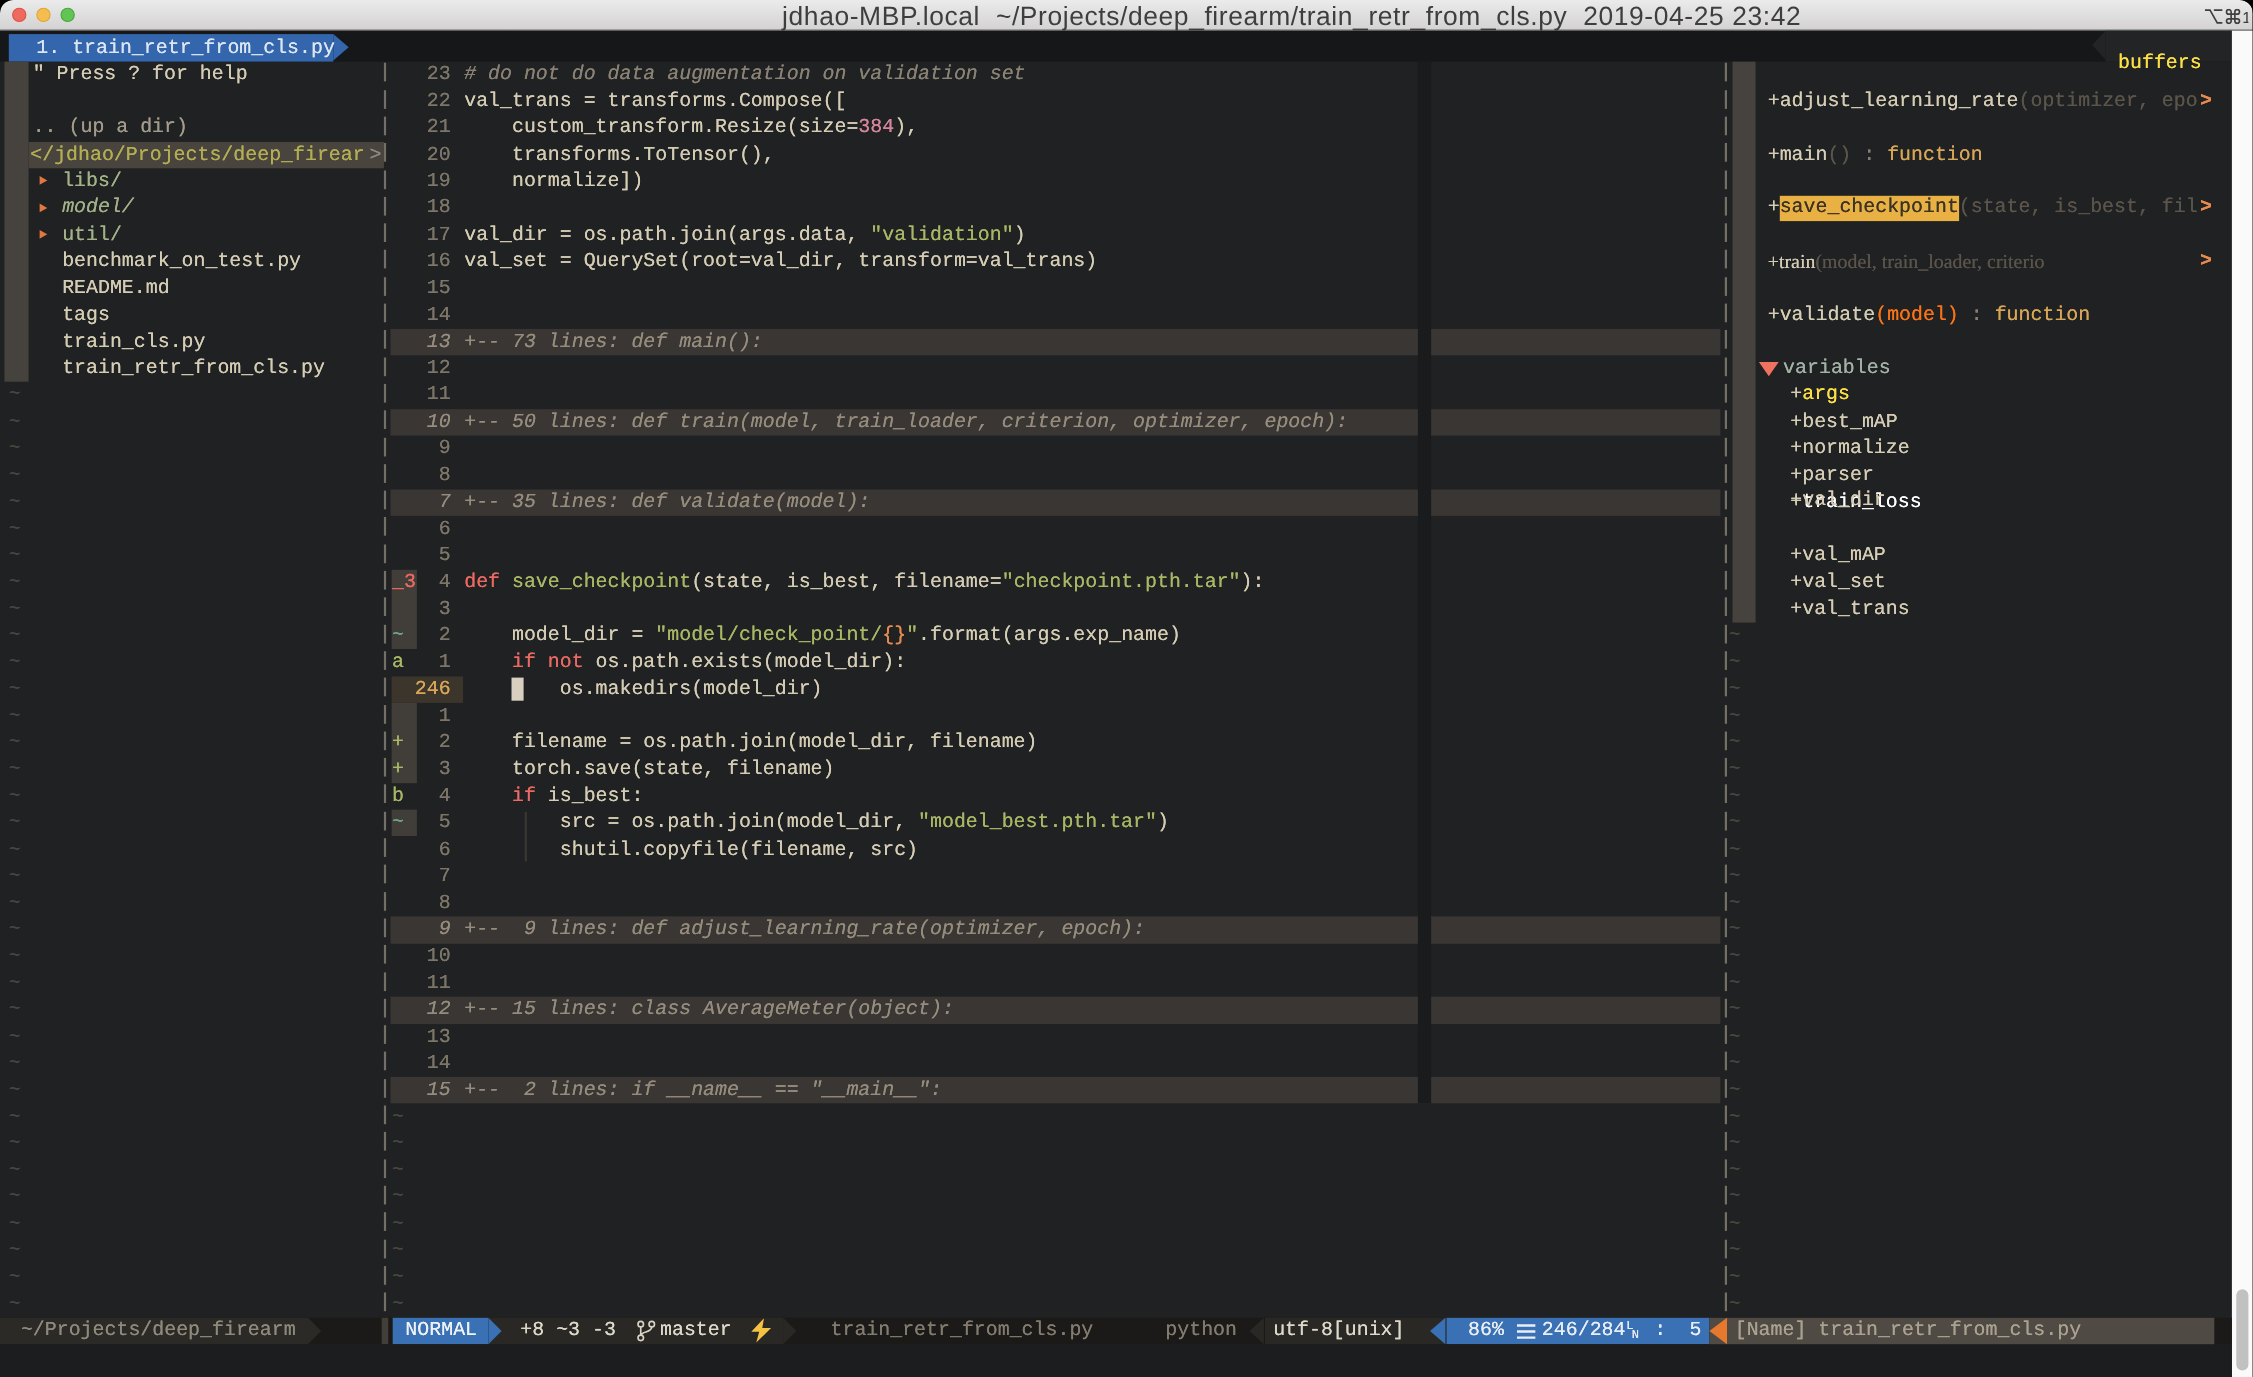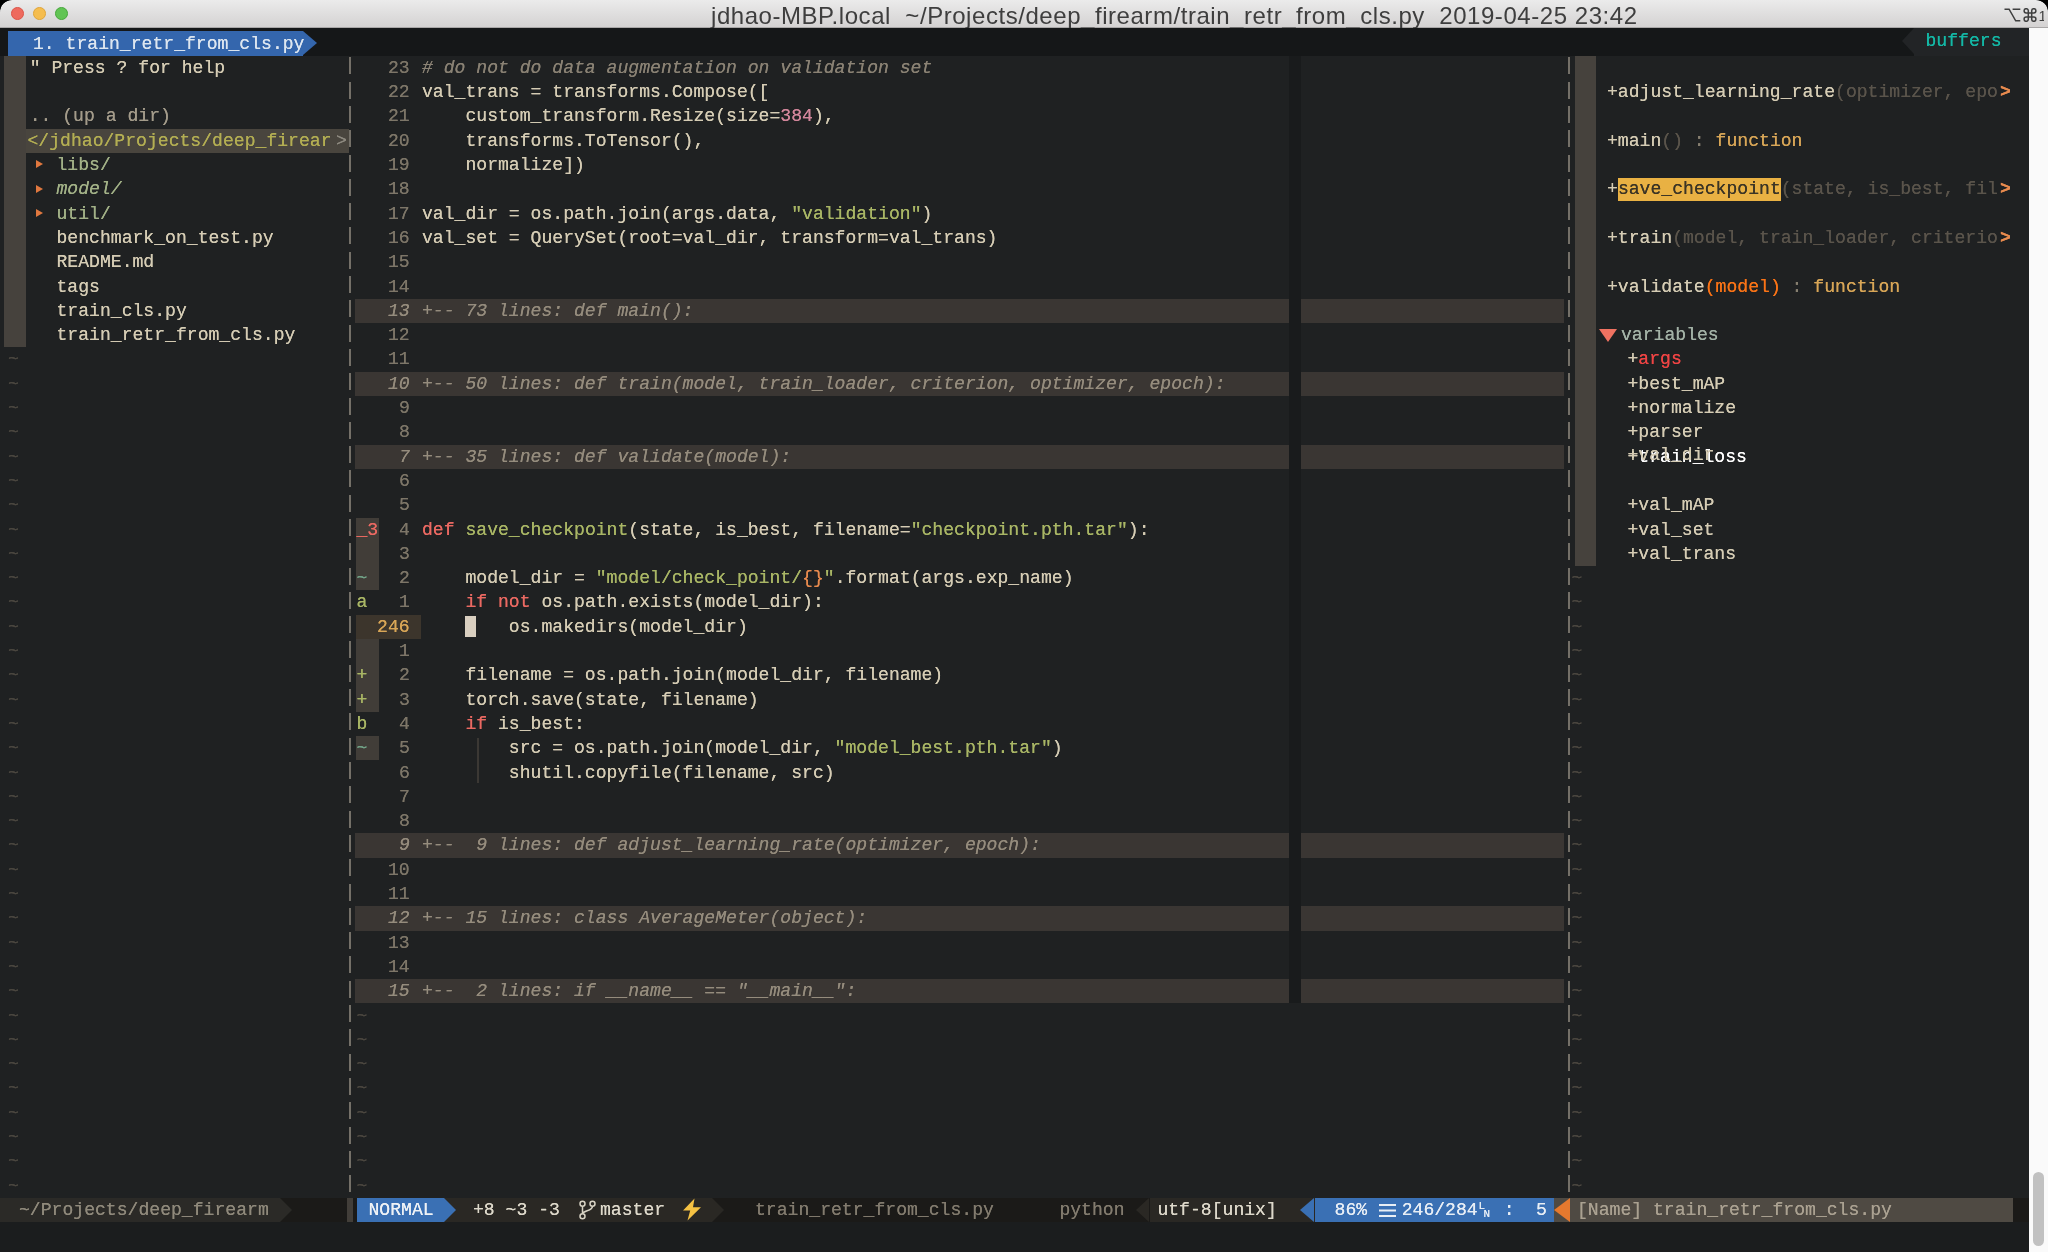--- a/index.html
+++ b/index.html
@@ -22,21 +22,21 @@
 <path d="M22.2 4.9 a2.1 2.1 0 1 1 2.1 -2.1 v8.4 a2.1 2.1 0 1 1 -2.1 -2.1 h7.6 a2.1 2.1 0 1 1 -2.1 2.1 v-8.4 a2.1 2.1 0 1 1 2.1 2.1 z"></path>
 </g>
       <text x="34.5" y="12.5" font-family="Liberation Sans" font-size="14.5" fill="#3f3f3f">1</text>
     </svg>
 <div class="abs" style="left:0.0px;top:28.0px;width:2029.0px;height:27.8px;background:#151718;"></div>
 <div class="abs" style="left:8.0px;top:30.5px;width:295.0px;height:25.3px;background:#3466ad;"></div>
 <div class="abs" style="left:303px;top:30.5px;width:0;height:0;border-top:12.6px solid transparent;border-bottom:12.6px solid transparent;border-left:14.5px solid #3466ad"></div>
 <div class="abs mono" style="left:33px;top:31.5px;color:#dde6f0">1. train_retr_from_cls.py</div>
 <div class="abs" style="left:1914.0px;top:28.0px;width:115.0px;height:27.8px;background:#222426;"></div>
 <div class="abs" style="left:1902px;top:28px;width:0;height:0;border-top:13.9px solid transparent;border-bottom:13.9px solid transparent;border-right:12px solid #222426"></div>
-<div class="abs mono" style="left:1925.5px;top:29px;color:#14b8a6">buffers</div>
+<div class="abs mono" style="left:1925.5px;top:46px;color:#fde047">buffers</div>
 <div class="abs" style="left:2029.0px;top:28.0px;width:19.0px;height:1224.0px;background:#fafafa;"></div>
 <div class="abs" style="left:2032.5px;top:1172px;width:11px;height:74px;background:#c1c1c1;border-radius:5.5px"></div>
 <div class="abs" style="left:4.0px;top:55.8px;width:22.0px;height:291.6px;background:#46423d;"></div>
 <div class="r mono " style="left:29.7px;top:55.8px;color:#d5ccb4;">" Press ? for help</div>
 <div class="r mono " style="left:29.7px;top:104.4px;color:#a39b8a;">.. (up a dir)</div>
 <div class="abs" style="left:26.0px;top:128.7px;width:323.0px;height:24.3px;background:#49453e;"></div>
 <div class="r mono " style="left:27.5px;top:128.7px;color:#b3ae53;">&lt;/jdhao/Projects/deep_firear</div>
 <div class="r mono " style="left:336.0px;top:128.7px;color:#8d897f;">&gt;</div>
 <div class="abs" style="left:36px;top:160.3px;width:0;height:0;border-top:4.8px solid transparent;border-bottom:4.8px solid transparent;border-left:7.5px solid #e0783f"></div>
 <div class="r mono " style="left:56.5px;top:153.0px;color:#a2b187;">libs/</div>
@@ -267,28 +267,28 @@
 <div class="abs" style="left:1568.0px;top:1126.5px;width:2.0px;height:17.0px;background:#747068;"></div>
 <div class="abs" style="left:1568.0px;top:1150.8px;width:2.0px;height:17.0px;background:#747068;"></div>
 <div class="abs" style="left:1568.0px;top:1175.1px;width:2.0px;height:17.0px;background:#747068;"></div>
 <div class="abs" style="left:1575.0px;top:55.8px;width:21.0px;height:510.3px;background:#46423d;"></div>
 <div class="r mono " style="left:1607.0px;top:80.1px;"><span style="color:#d5ccb4">+</span><span style="color:#d5ccb4">adjust_learning_rate</span><span style="color:#5a544b">(optimizer, epo</span></div>
 <div class="r mono " style="left:1607.0px;top:128.7px;"><span style="color:#d5ccb4">+</span><span style="color:#d5ccb4">main</span><span style="color:#5a544b">()</span><span style="color:#867f70"> : </span><span style="color:#d8a657">function</span></div>
 <div class="abs" style="left:1617.9px;top:177.8px;width:162.9px;height:23.3px;background:#e9b143;"></div>
 <div class="r mono " style="left:1607.0px;top:177.3px;"><span style="color:#d5ccb4">+</span></div>
 <div class="r mono " style="left:1617.9px;top:177.3px;color:#3b3425;">save_checkpoint</div>
 <div class="r mono " style="left:1780.7px;top:177.3px;"><span style="color:#5a544b">(state, is_best, fil</span></div>
-<div class="r mono " style="left:1607.0px;top:225.9px;"><span style="color:#d5ccb4">+</span><span style="color:#d5ccb4">train</span><span style="color:#5a544b">(model, train_loader, criterio</span></div>
+<div class="r mono " style="left:1607.0px;top:225.9px;font-family:Liberation Serif, serif;"><span style="color:#d5ccb4">+</span><span style="color:#d5ccb4">train</span><span style="color:#5a544b">(model, train_loader, criterio</span></div>
 <div class="r mono " style="left:1607.0px;top:274.5px;"><span style="color:#d5ccb4">+</span><span style="color:#d5ccb4">validate</span><span style="color:#f97316">(model)</span><span style="color:#867f70"> : </span><span style="color:#d8a657">function</span></div>
 <div class="r mono " style="left:2000.0px;top:80.1px;color:#e78a4e;font-weight:bold;">&gt;</div>
 <div class="r mono " style="left:2000.0px;top:177.3px;color:#e78a4e;font-weight:bold;">&gt;</div>
 <div class="r mono " style="left:2000.0px;top:225.9px;color:#e78a4e;font-weight:bold;">&gt;</div>
 <div class="abs" style="left:1599px;top:329.1px;width:0;height:0;border-left:9px solid transparent;border-right:9px solid transparent;border-top:13px solid #ef7261"></div>
 <div class="r mono " style="left:1621.0px;top:323.1px;color:#a3b2a6;">variables</div>
-<div class="r mono " style="left:1627.5px;top:347.4px;"><span style="color:#d5ccb4">+</span><span style="color:#ef4444">args</span></div>
+<div class="r mono " style="left:1627.5px;top:347.4px;"><span style="color:#d5ccb4">+</span><span style="color:#fde047">args</span></div>
 <div class="r mono " style="left:1627.5px;top:371.7px;"><span style="color:#d5ccb4">+</span><span style="color:#d5ccb4">best_mAP</span></div>
 <div class="r mono " style="left:1627.5px;top:396.0px;"><span style="color:#d5ccb4">+</span><span style="color:#d5ccb4">normalize</span></div>
 <div class="r mono " style="left:1627.5px;top:420.3px;"><span style="color:#d5ccb4">+</span><span style="color:#d5ccb4">parser</span></div>
 <div class="r mono " style="left:1627.5px;top:444.6px;"><span style="color:#d5ccb4">+</span><span style="color:#ffffff">train_loss</span></div>
 <div class="r mono " style="left:1627.5px;top:443px;"><span style="color:#d5ccb4">+</span><span style="color:#d5ccb4">val_dir</span></div>
 <div class="r mono " style="left:1627.5px;top:493.2px;"><span style="color:#d5ccb4">+</span><span style="color:#d5ccb4">val_mAP</span></div>
 <div class="r mono " style="left:1627.5px;top:517.5px;"><span style="color:#d5ccb4">+</span><span style="color:#d5ccb4">val_set</span></div>
 <div class="r mono " style="left:1627.5px;top:541.8px;"><span style="color:#d5ccb4">+</span><span style="color:#d5ccb4">val_trans</span></div>
 <div class="r mono " style="left:1571.5px;top:566.1px;color:#4a463f;">~</div>
 <div class="r mono " style="left:1571.5px;top:590.4px;color:#4a463f;">~</div>

